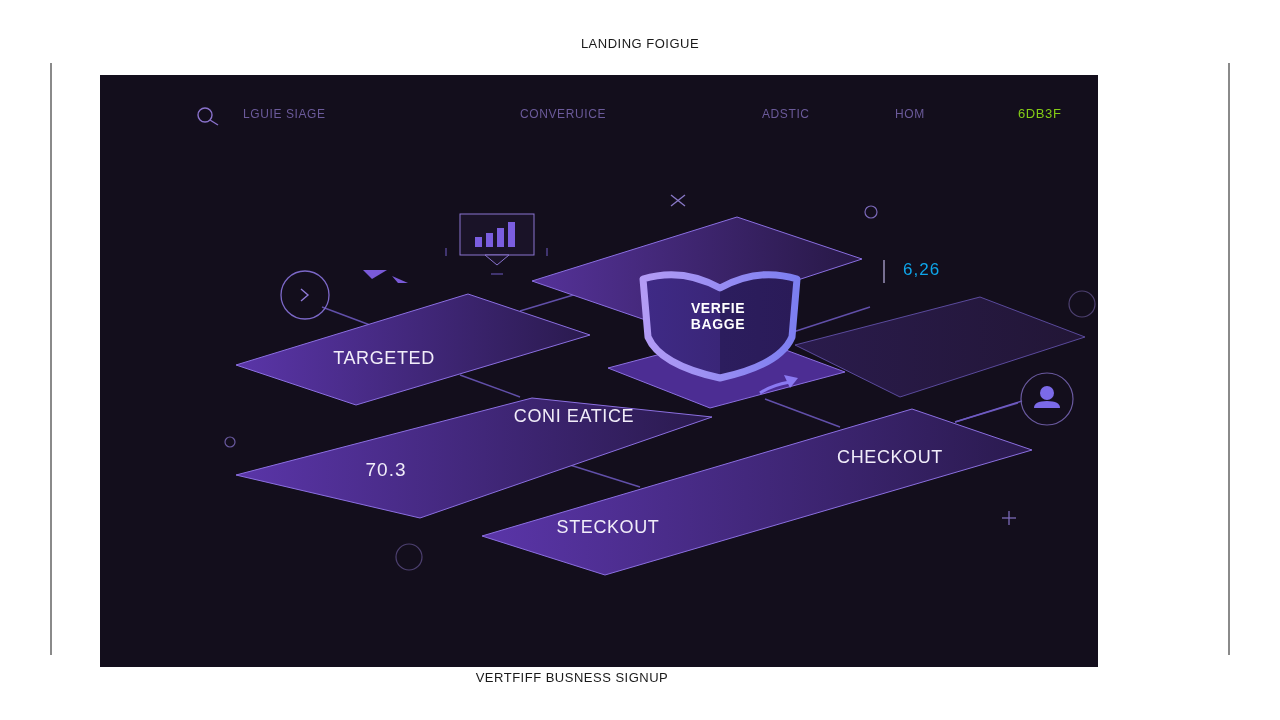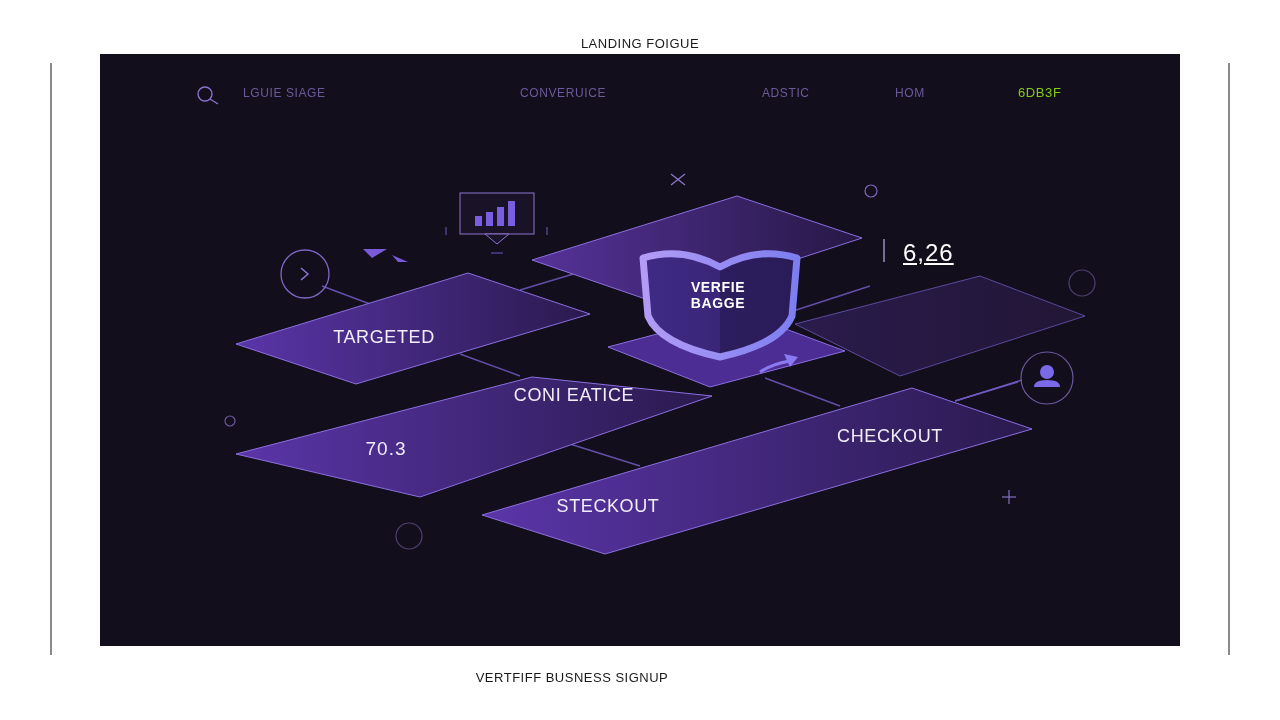--- a/index.html
+++ b/index.html
@@ -12,38 +12,38 @@
     font-size:13px; letter-spacing:0.5px; color:#1a1a1a;
   }
   .page-caption {
     position:absolute; top:670px; left:0; width:1144px; text-align:center;
     font-size:13px; letter-spacing:0.5px; color:#1a1a1a;
   }
   .frame-rule { position:absolute; top:63px; width:2px; height:592px; background:#8a8a8a; }
   .frame-rule.left { left:50px; }
   .frame-rule.right { left:1228px; }
   .canvas {
-    position:absolute; left:100px; top:54px; width:1080px; height:592px;
+    position:absolute; left:100px; top:75px; width:998px; height:592px;
     background:#130e1c; overflow:hidden;
   }
   .nav { position:absolute; top:0; left:0; width:100%; height:80px; }
   .nav-item {
     position:absolute; top:32px; font-size:12px; letter-spacing:0.6px; color:#6b5a9a;
     cursor:pointer;
   }
   .nav-item.bright { color:#84cc16; font-size:13px; top:31px; }
   .nav-search { position:absolute; left:93px; top:32px; width:28px; height:20px; cursor:pointer; }
   svg.layer { position:absolute; left:0; top:0; }
   .label {
     position:absolute; color:#f1edf9; font-size:18px; letter-spacing:0.6px;
     white-space:nowrap; transform:translate(-50%,-50%);
   }
   .label.big { font-size:19px; letter-spacing:1px; }
   .label.shield { font-size:14px; line-height:16px; text-align:center; font-weight:bold; color:#ffffff; }
-  .metric { position:absolute; color:#ffffff; font-size:24px; letter-spacing:1px;text-decoration:underline; }
+  .metric { position:absolute; color:#0ea5e9; font-size:17px; letter-spacing:1px; }
   .hit { position:absolute; cursor:pointer; }
 </style>
 </head>
 <body>
 
 <div class="page-title">LANDING FOIGUE</div>
 <div class="frame-rule left"></div>
 <div class="frame-rule right"></div>
 
 <div class="canvas">

